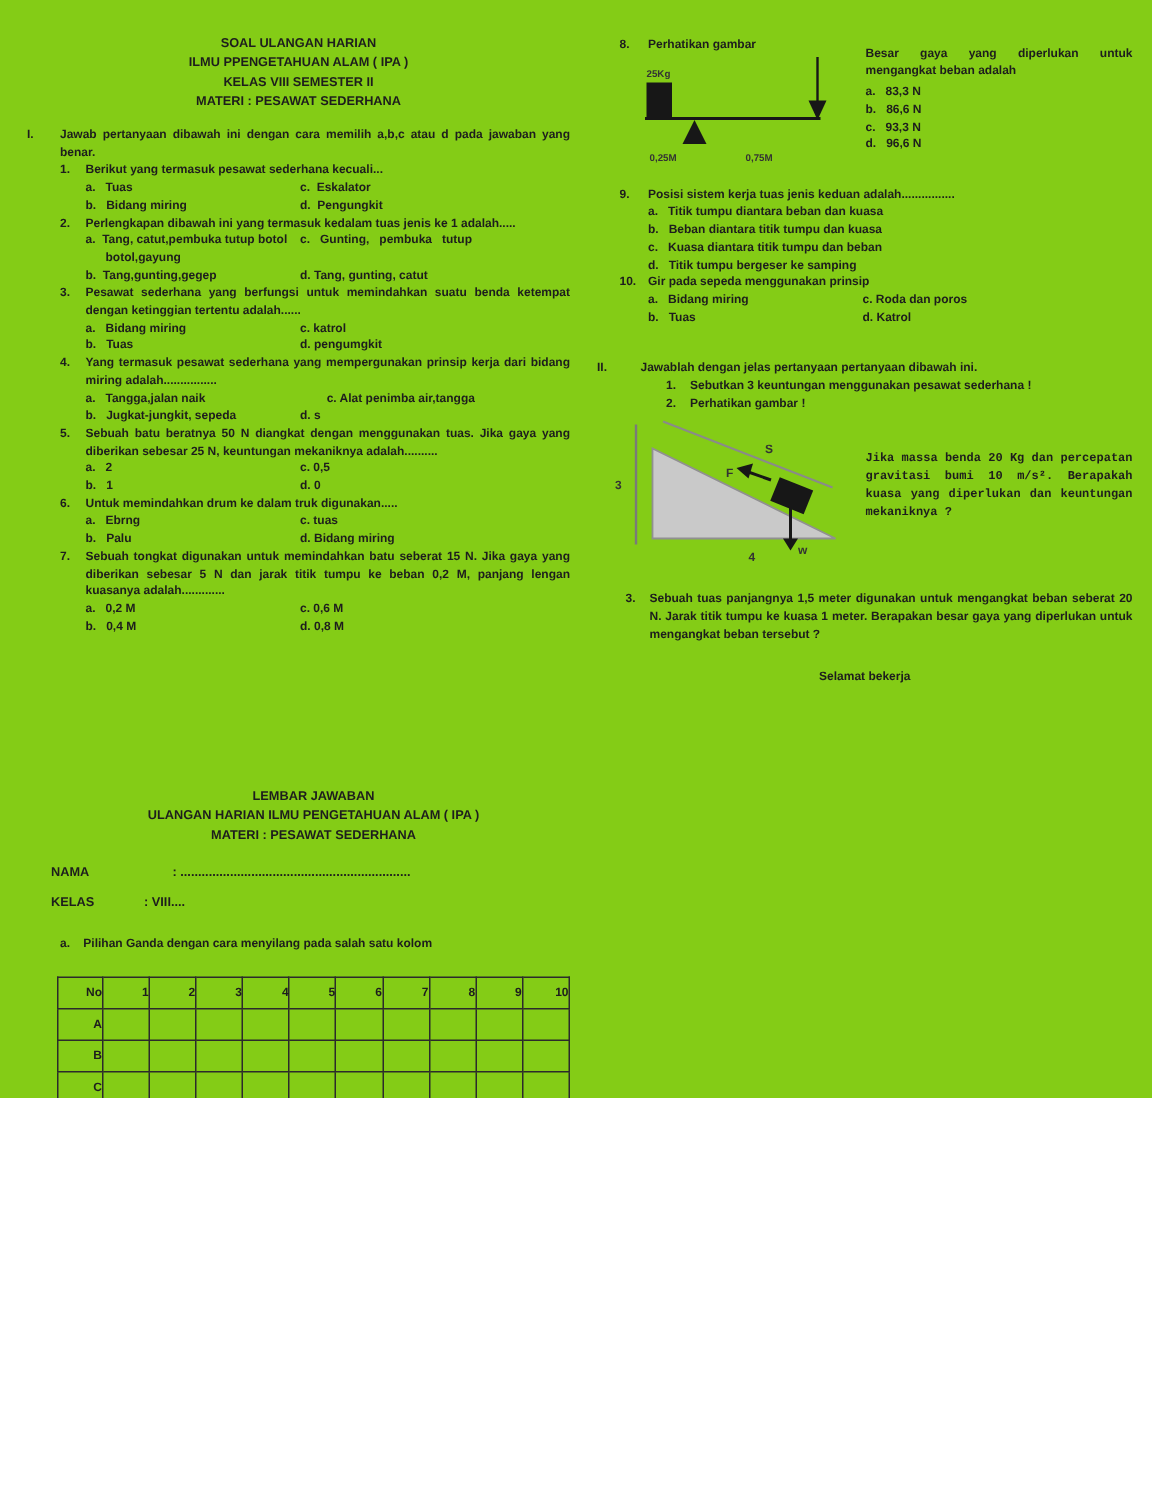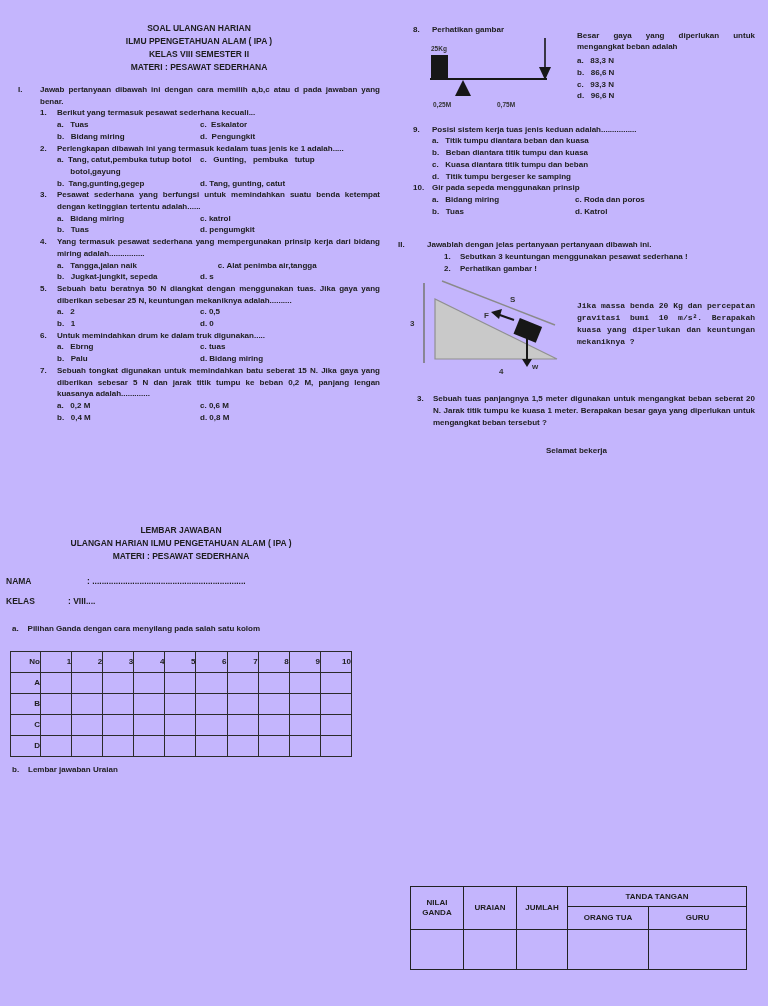--- a/index.html
+++ b/index.html
@@ -1,18 +1,18 @@
 <!DOCTYPE html>
 <html><head>
 <meta charset="utf-8">
 <style>
   * { margin:0; padding:0; box-sizing:border-box; }
   html,body { background:#ffffff; }
   .page {
-    position:relative; width:768px; height:1006px; background:#c4b5fd;
+    position:relative; width:768px; height:732px; background:#84cc16;
     font-family:"Liberation Sans", sans-serif; font-weight:700;
     color:#1d1d1d; font-size:8px; line-height:11.7px; overflow:hidden;
   }
   .col { position:absolute; top:20px; }
   .col.left  { left:18px;  width:362px; }
   .col.right { left:398px; width:357px; }
 
   .doc-header { text-align:center; font-size:8.5px; line-height:13px; padding:2px 0 10px 0; }
 
   .sec { display:flex; }
@@ -45,21 +45,21 @@
   .q2item { display:flex; margin-left:17px; }
   .q2item .inum { flex:none; width:16px; }
   .q2item.outdent { margin-left:-10px; margin-top:7px; }
   .figrow.incline { margin-left:-20px; margin-top:2px; height:110px; }
   .figrow.incline svg { flex:none; }
   .figrow.incline .side { margin-left:15px; width:178px; flex:none; margin-top:24px;font-family:Liberation Mono, monospace; }
   .closing { text-align:center; margin-top:16px; }
 
   svg text { font-family:"Liberation Sans", sans-serif; font-weight:700; fill:#333; }
 
-  .answer-sheet { position:absolute; left:0; top:524px; width:362px; }
+  .answer-sheet { position:absolute; left:28px; top:524px; width:362px; }
   .as-header { text-align:center; font-size:8.5px; line-height:13px; }
   .field-row { display:flex; padding-left:6px; font-size:8.5px; }
   .field-row.first { margin-top:13px;gap:19px; }
   .field-row { height:20px; align-items:flex-start; }
   .flabel { flex:none; width:62px; }
   .part-label { margin-left:12px; margin-top:7px; white-space:pre; }
 
   table.grid { border-collapse:collapse; table-layout:fixed; width:342px; margin-left:10px; margin-top:16px; }
   table.grid th, table.grid td { border:1.5px solid #2b2b2b; height:21px; text-align:right; font-size:8px; font-weight:700; padding:0; }
 

